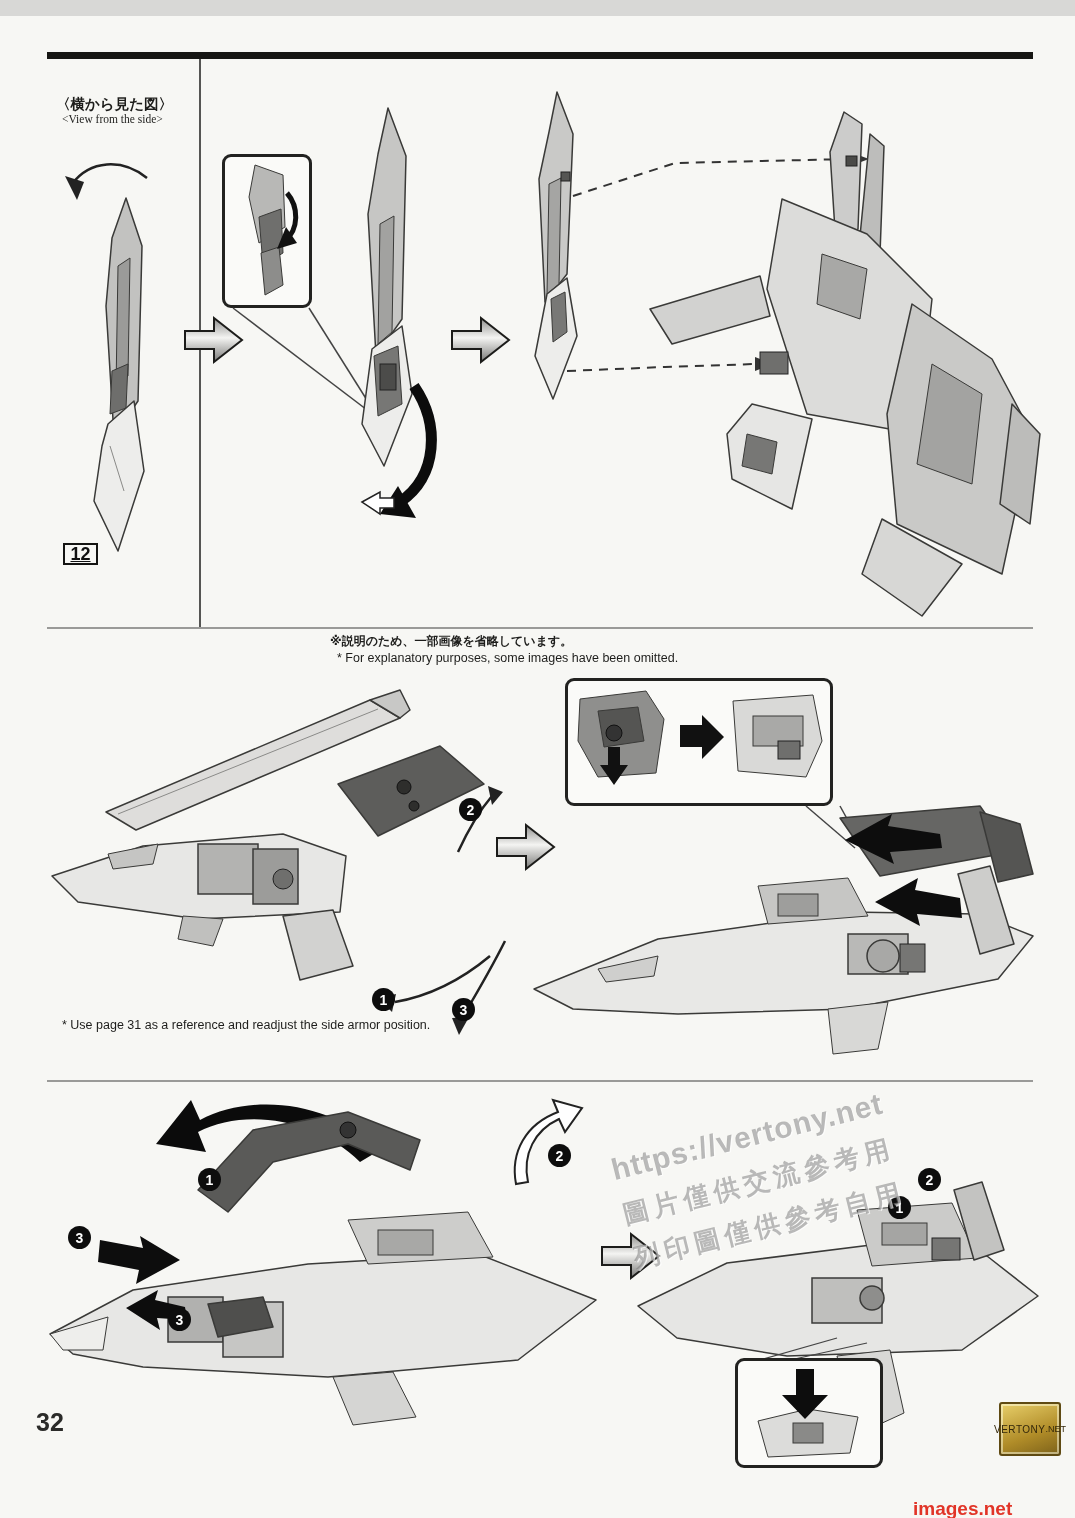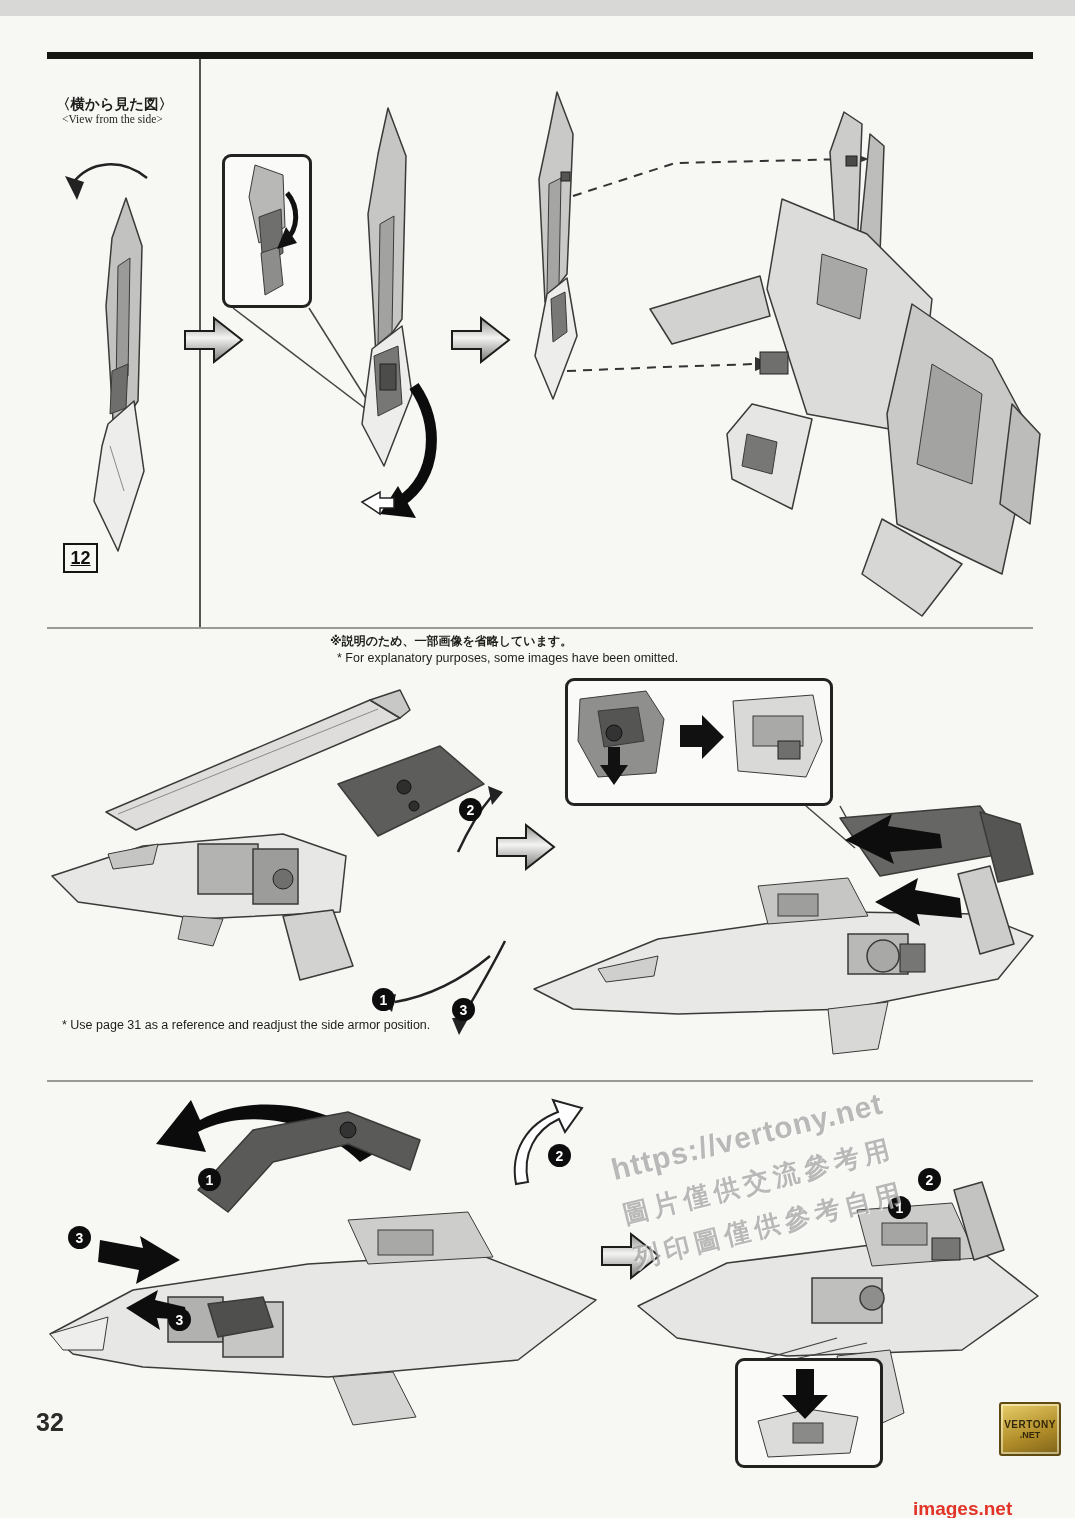--- a/index.html
+++ b/index.html
@@ -20,21 +20,21 @@
            justify-content:center;font-weight:700;font-size:18px;color:#111;}
   .ln{stroke:#3a3a38;stroke-width:1.5;stroke-linejoin:round;}
   .lnt{stroke:#3a3a38;stroke-width:1;stroke-linejoin:round;}
   .watermark{transform:rotate(-14deg);transform-origin:left top;color:rgba(118,118,118,0.5);
              font-weight:700;text-shadow:1px 1px 0 rgba(255,255,255,0.7);pointer-events:none;}
   .wm1{font-size:30px;letter-spacing:1px;white-space:nowrap;}
   .wm2{font-size:26px;letter-spacing:5px;margin-top:12px;white-space:nowrap;}
   .wm3{font-size:26px;letter-spacing:5px;margin-top:10px;white-space:nowrap;}
   .stamp{background:linear-gradient(160deg,#e8cf6a,#b08c28 60%,#7d621a);border:2px solid #5f4a12;
          border-radius:3px;box-shadow:inset 0 0 0 2px rgba(255,255,230,0.5);display:flex;
-         flex-direction:column;align-items:center;justify-content:center;color:#33270a;font-weight:700;}
+         align-items:center;justify-content:center;color:#33270a;font-weight:400;}
   .stamp .l1{font-size:10px;letter-spacing:.5px;}
   .stamp .l2{font-size:9px;}
   .pagenum{font-size:25px;color:#2b2b29;}
   .site{font-size:19px;font-weight:700;color:#e13427;}
 </style>
 </head>
 <body>
 
 <div class="page">
 
@@ -51,21 +51,21 @@
       <path d="M 95 32 C 70 12 38 14 20 38" fill="none" stroke="#222" stroke-width="2.5"></path>
       <polygon points="13,30 25,54 32,36" fill="#222"></polygon>
     </g>
     <polygon class="ln" points="74,52 90,100 86,255 62,290 54,160 60,92" fill="#c2c2c0"></polygon>
     <polygon class="lnt" points="66,120 78,112 76,230 64,242" fill="#9b9b99"></polygon>
     <polygon class="lnt" points="60,225 76,218 74,262 58,268" fill="#6e6e6c"></polygon>
     <polygon class="ln" points="56,278 82,255 92,325 66,405 42,355 50,300" fill="#ededeb"></polygon>
     <line x1="58" y1="300" x2="72" y2="345" stroke="#8a8a88" stroke-width="1"></line>
   </svg>
 
-  <div class="abs stepbox" style="left:63px;top:527px;width:35px;height:30px;text-decoration:underline;">
+  <div class="abs stepbox" style="left:63px;top:527px;width:35px;height:22px;text-decoration:underline;">
     <span>12</span>
   </div>
 
   <div class="abs inset" style="left:222px;top:138px;width:90px;height:154px;">
     <svg width="84" height="148" viewBox="0 0 84 148">
       <polygon class="lnt" points="30,8 58,18 60,70 34,86 24,40" fill="#b8b8b6"></polygon>
       <polygon class="lnt" points="34,60 56,52 58,96 38,108" fill="#6f6f6d"></polygon>
       <polygon class="lnt" points="36,96 54,90 58,128 40,138" fill="#8d8d8b"></polygon>
       <g>
         <path d="M 62 36 C 74 50 74 72 60 84" fill="none" stroke="#111" stroke-width="5"></path>

